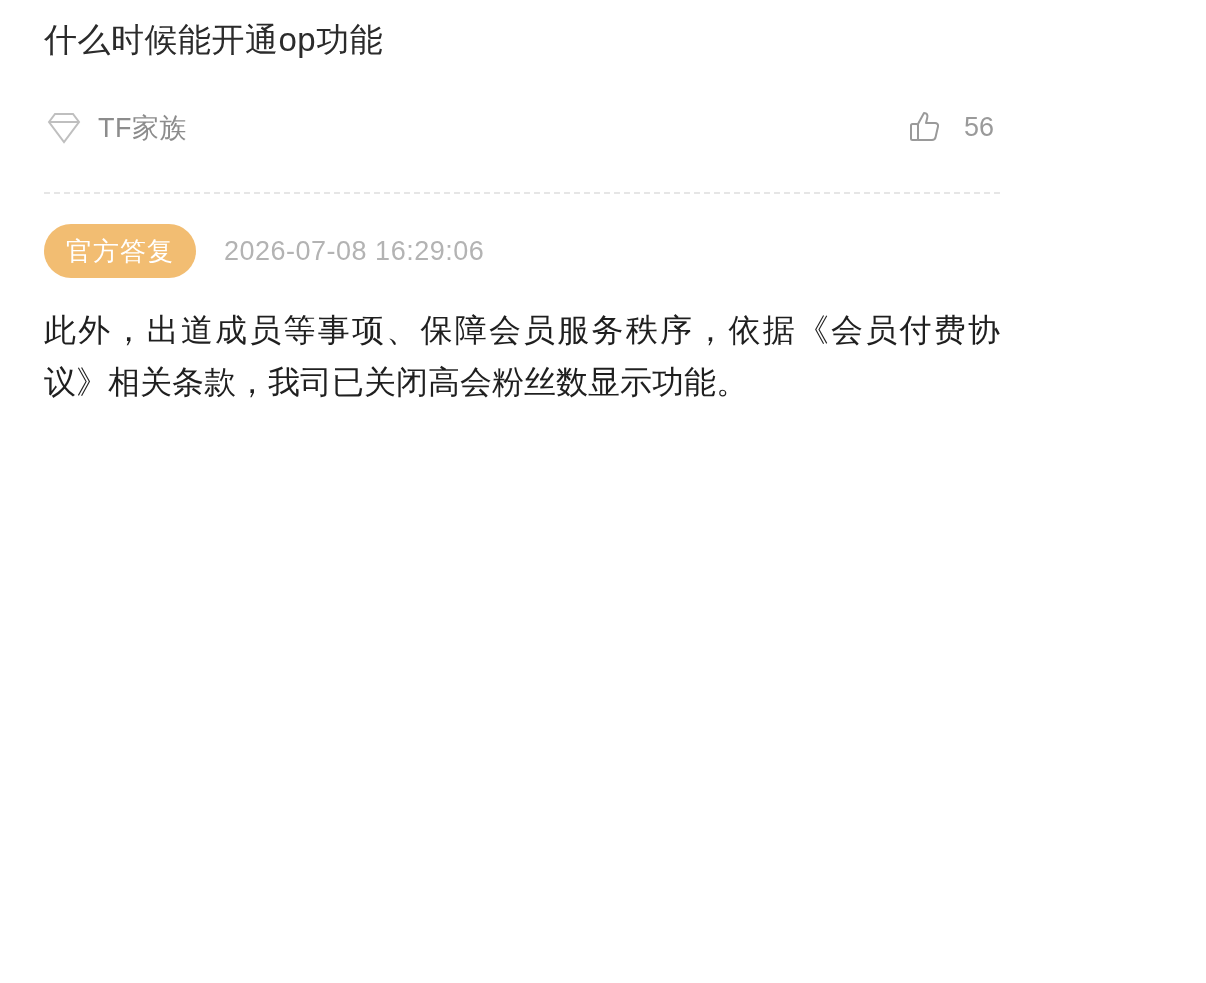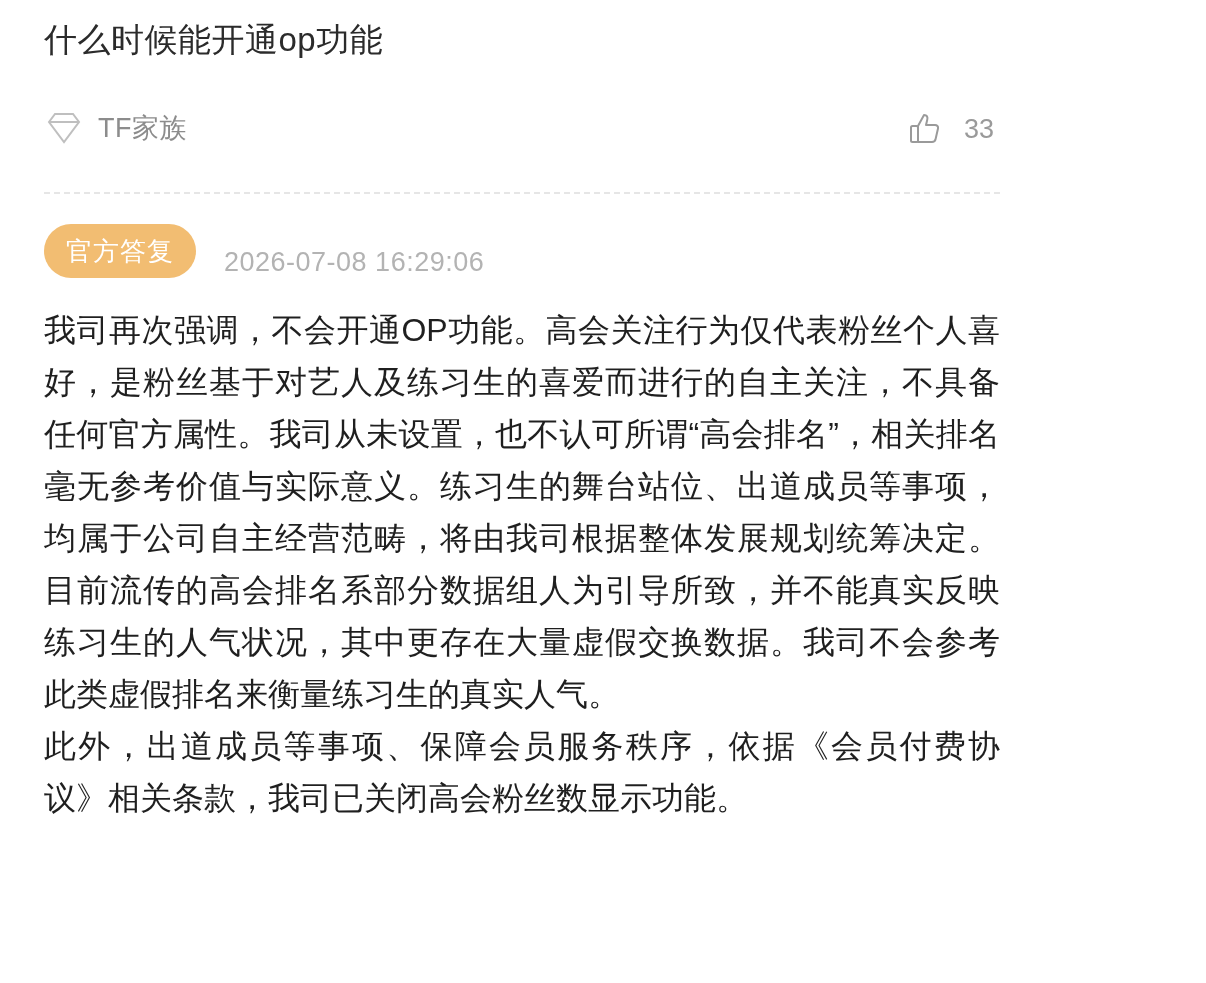--- a/index.html
+++ b/index.html
@@ -25,21 +25,21 @@
   .question-title {
     font-size: 33px;
     line-height: 44px;
     color: #2b2b2b;
     letter-spacing: 0.5px;
     padding-top: 18px;
     font-weight: 400;
   }
   .meta-row {
     display: flex;
-    align-items: flex-end;
+    align-items: flex-start;
     justify-content: space-between;
     margin-top: 46px;
     padding-right: 6px;
   }
   .asker {
     display: flex;
     align-items: center;
     gap: 14px;
   }
   .diamond-icon {
@@ -67,21 +67,21 @@
     color: #9a9a9a;
   }
   .divider {
     margin-top: 44px;
     border: 0;
     border-top: 2px dashed #e6e6e6;
     height: 0;
   }
   .answer-header {
     display: flex;
-    align-items: flex-end;
+    align-items: center;
     gap: 28px;
     margin-top: 30px;
   }
   .badge {
     background: #f2bd72;
     color: #ffffff;
     font-size: 26px;
     line-height: 1;
     padding: 14px 22px;
     border-radius: 28px;
@@ -124,30 +124,29 @@
       <span class="asker-name">TF家族</span>
     </div>
 
     <div class="like-group">
       <span class="thumb-icon-wrap">
         <svg class="thumb-icon" viewBox="0 0 38 38" fill="none" xmlns="http://www.w3.org/2000/svg">
           <path d="M12 16 L18 5 C21 5 22 7 21.2 10 L20 15 H29 C31 15 32.5 16.5 32 18.6 L29.6 29 C29.2 31 28 32 26 32 H12 Z" stroke="#9a9a9a" stroke-width="2" stroke-linejoin="round" fill="none"></path>
           <rect x="5" y="16" width="7" height="16" rx="1.5" stroke="#9a9a9a" stroke-width="2" fill="none"></rect>
         </svg>
       </span>
-      <span class="like-count">33</span>
+      <span class="like-count">56</span>
     </div>
 
   </div>
 
   <hr class="divider">
 
   <div class="answer-header">
     <span class="badge">官方答复</span>
     <span class="timestamp">2026-07-08 16:29:06</span>
   </div>
 
   <div class="answer-body">
-    <p>我司再次强调，不会开通OP功能。高会关注行为仅代表粉丝个人喜好，是粉丝基于对艺人及练习生的喜爱而进行的自主关注，不具备任何官方属性。我司从未设置，也不认可所谓“高会排名”，相关排名毫无参考价值与实际意义。练习生的舞台站位、出道成员等事项，均属于公司自主经营范畴，将由我司根据整体发展规划统筹决定。目前流传的高会排名系部分数据组人为引导所致，并不能真实反映练习生的人气状况，其中更存在大量虚假交换数据。我司不会参考此类虚假排名来衡量练习生的真实人气。</p>
     <p>此外，出道成员等事项、保障会员服务秩序，依据《会员付费协议》相关条款，我司已关闭高会粉丝数显示功能。</p>
   </div>
 
 </div>
 
 </body></html>

